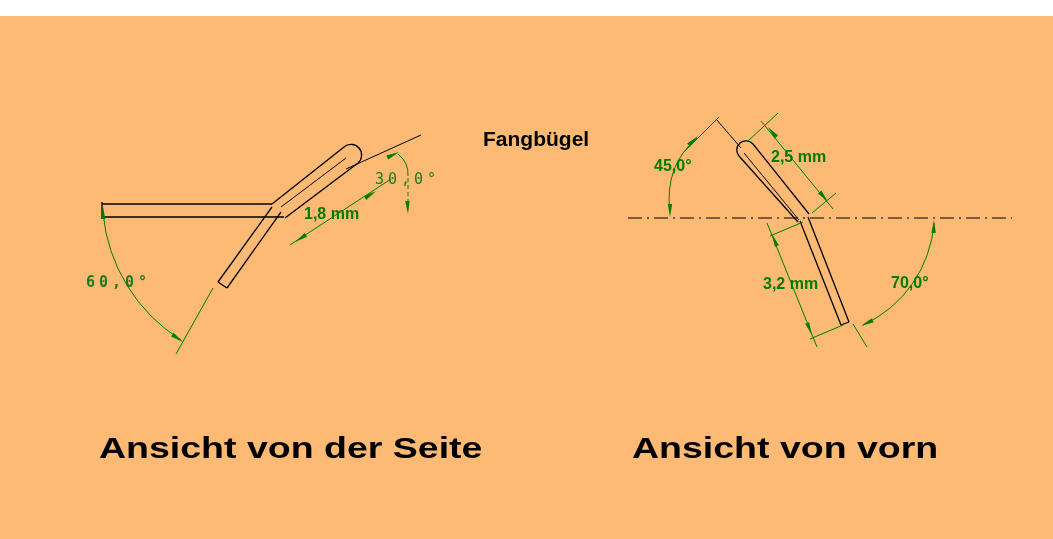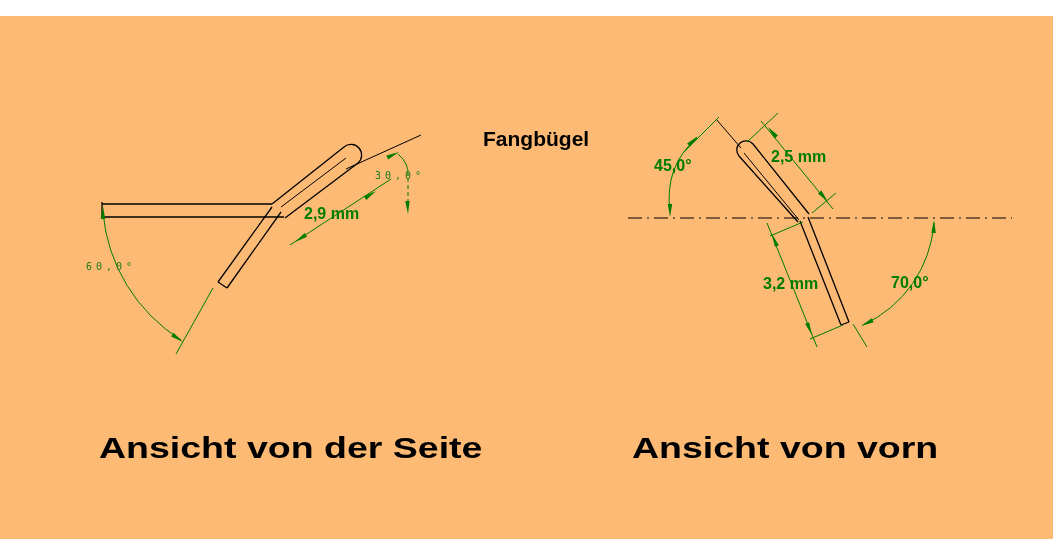--- a/index.html
+++ b/index.html
@@ -10,21 +10,21 @@
   }
   #stage svg{position:absolute;left:0;top:0;}
   .lbl{position:absolute;white-space:nowrap;}
   .part-label{font-weight:bold;font-size:21px;color:#000;}
   .caption{
     font-weight:bold;font-size:30px;color:#000;
     transform:scaleX(1.25);transform-origin:left top;letter-spacing:0px;
   }
   .dim-bold{font-weight:bold;font-size:16px;color:#007c00;}
   .dim-cad{
-    font-family:"DejaVu Sans Mono",monospace;font-size:10px;color:#1d7a1d;
+    font-family:"DejaVu Sans Mono",monospace;font-size:15px;color:#1d7a1d;
     letter-spacing:4px;font-weight:normal;
   }
   .blk{stroke:#000;stroke-width:1.3;fill:none;}
   .blk-thin{stroke:#000;stroke-width:1;fill:none;}
   .grn{stroke:#007c00;stroke-width:1;fill:none;}
   .grn-fill{fill:#007c00;stroke:none;}
 </style>
 </head>
 <body>
 
@@ -103,22 +103,22 @@
       <polygon class="grn-fill" points="861,310 871.7,302.3 873.7,306.3"></polygon>
       <polygon class="grn-fill" points="934,204 931.4,217 935.8,217"></polygon>
     </g>
   </svg>
 
   <div class="lbl part-label" style="left:483px;top:111px;">Fangbügel</div>
 
   <div class="lbl caption" style="left:99px;top:415px;">Ansicht von der Seite</div>
   <div class="lbl caption" style="left:632px;top:415px;">Ansicht von vorn</div>
 
-  <div class="lbl dim-cad" style="left:86px;top:245px;">60,0°</div>
+  <div class="lbl dim-cad" style="left:86px;top:257px;font-weight:bold;">60,0°</div>
   <div class="lbl dim-cad" style="left:375px;top:154px;">30,0°</div>
-  <div class="lbl dim-bold" style="left:304px;top:189px;">2,9 mm</div>
+  <div class="lbl dim-bold" style="left:304px;top:189px;">1,8 mm</div>
 
   <div class="lbl dim-bold" style="left:654px;top:141px;">45,0°</div>
   <div class="lbl dim-bold" style="left:771px;top:132px;">2,5 mm</div>
   <div class="lbl dim-bold" style="left:763px;top:259px;">3,2 mm</div>
   <div class="lbl dim-bold" style="left:891px;top:258px;">70,0°</div>
 
 </div>
 
 </body></html>

